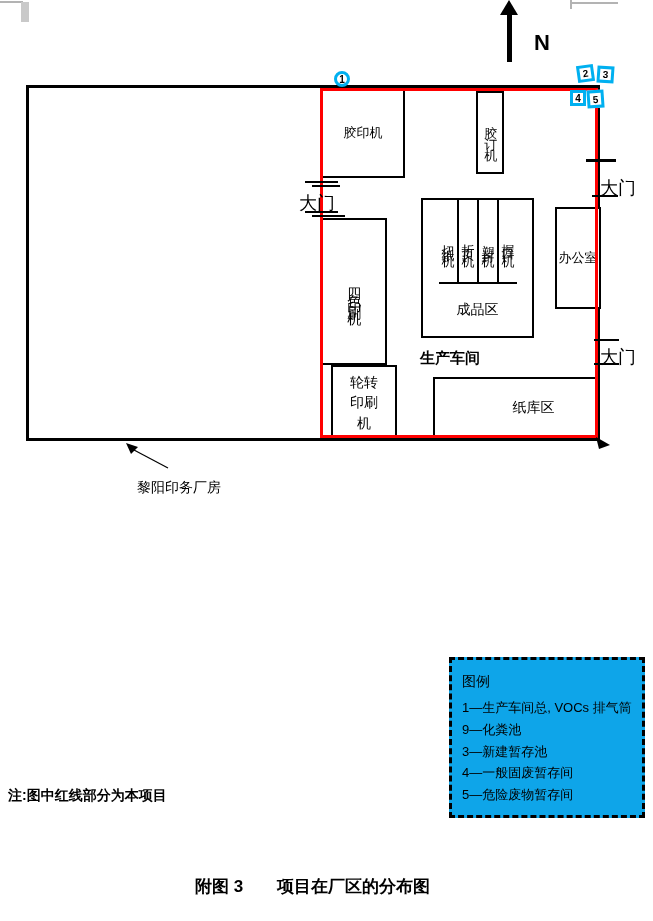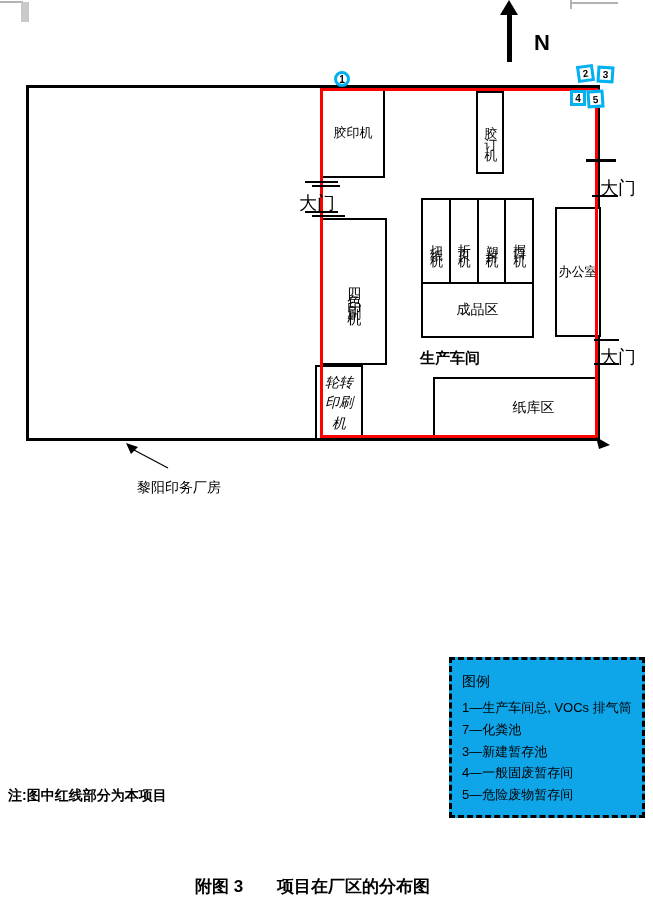--- a/index.html
+++ b/index.html
@@ -17,21 +17,21 @@
   
   .building{position:absolute;left:26px;top:85px;width:574px;height:356px;
     border:3px solid #000;box-sizing:border-box;background:#fff;z-index:1;}
   .redline{position:absolute;left:320px;top:88px;width:278px;height:350px;
     border:3px solid #ff0000;box-sizing:border-box;z-index:3;pointer-events:none;}
   
   .room{position:absolute;border:2px solid #000;box-sizing:border-box;background:#fff;z-index:2;
     display:flex;align-items:center;justify-content:center;font-size:13px;line-height:1.25;text-align:center;}
   .vtext{writing-mode:vertical-rl;text-orientation:upright;}
   .machines{position:absolute;left:421px;top:198px;width:113px;height:140px;
-    border:2px solid #000;box-sizing:border-box;background:#fff;z-index:2;display:flex;flex-direction:column;}
+    border:2px solid #000;box-sizing:border-box;background:#fff;z-index:2;display:flex;flex-direction:column;align-items:center;}
   .machrow{display:flex;flex:0 0 82px;border-bottom:2px solid #000;}
   .machcell{flex:1;border-right:2px solid #000;display:flex;align-items:center;justify-content:center;
     font-size:13px;}
   .machcell:last-child{border-right:none;}
   .finished{flex:1;display:flex;align-items:center;justify-content:center;font-size:14px;}
   
   .tick{position:absolute;height:0;border-top:2px solid #000;z-index:4;}
   .tick.thick{border-top-width:3px;}
   .gatelabel{position:absolute;font-size:18px;z-index:4;background:transparent;}
   
@@ -60,21 +60,21 @@
   <div class="artifact" style="left:21px;top:2px;width:8px;height:20px;background:#c9c9c9;"></div>
   <div class="artifact" style="left:570px;top:2px;width:48px;height:2px;"></div>
   <div class="artifact" style="left:570px;top:0;width:2px;height:9px;"></div>
 
   <div class="n-head"></div>
   <div class="n-shaft"></div>
   <div class="n-label">N</div>
 
   <div class="building"></div>
 
-  <div class="room" style="left:321px;top:89px;width:64px;height:89px;">
+  <div class="room" style="left:321px;top:89px;width:84px;height:89px;">
     <span>胶印机</span>
   </div>
 
   <div class="room" style="left:476px;top:91px;width:28px;height:83px;">
     <span class="vtext" style="letter-spacing:11px;">胶订机</span>
   </div>
 
   <div class="machines">
     <div class="machrow">
       <div class="machcell">
@@ -88,29 +88,29 @@
       </div>
       <div class="machcell">
         <span class="vtext" style="letter-spacing:5px;">握口机</span>
       </div>
     </div>
     <div class="finished">
       <span>成品区</span>
     </div>
   </div>
 
-  <div class="room" style="left:555px;top:207px;width:46px;height:130px;font-size:13px;">
+  <div class="room" style="left:555px;top:207px;width:46px;height:102px;font-size:13px;">
     <span>办公室</span>
   </div>
 
   <div class="room" style="left:321px;top:218px;width:66px;height:147px;">
     <span class="vtext" style="font-size:14px;letter-spacing:6px;">四色印刷机</span>
   </div>
 
-  <div class="room" style="left:315px;top:365px;width:48px;height:75px;font-style:italic;">
+  <div class="room" style="left:331px;top:365px;width:66px;height:75px;">
     <span style="display:inline-block;width:30px;word-break:break-all;font-size:14px;line-height:1.45;">轮转印刷机</span>
   </div>
 
   <div class="room" style="left:433px;top:377px;width:165px;height:62px;font-size:14px;">
     <span style="position:relative;left:18px;">纸库区</span>
   </div>
 
   <div class="redline"></div>
 
   <div class="tick" style="left:305px;top:181px;width:33px;"></div>
@@ -148,21 +148,21 @@
 
   <svg class="overlay-svg" width="653" height="921" viewBox="0 0 653 921">
     <line x1="168" y1="468" x2="134" y2="450" stroke="#000" stroke-width="1.2"></line>
     <polygon points="126,443 138,447 131,454" fill="#000"></polygon>
     <polygon points="596,437 610,445 599,449" fill="#000"></polygon>
   </svg>
 
   <div class="legend">
     <div class="legend-title">图例</div>
     <div class="legend-item">1—生产车间总, VOCs 排气筒</div>
-    <div class="legend-item">7—化粪池</div>
+    <div class="legend-item">9—化粪池</div>
     <div class="legend-item">3—新建暂存池</div>
     <div class="legend-item">4—一般固废暂存间</div>
     <div class="legend-item">5—危险废物暂存间</div>
   </div>
 
   <div class="note">注:图中红线部分为本项目</div>
   <div class="caption">附图 3　　项目在厂区的分布图</div>
 
 </div>
 

